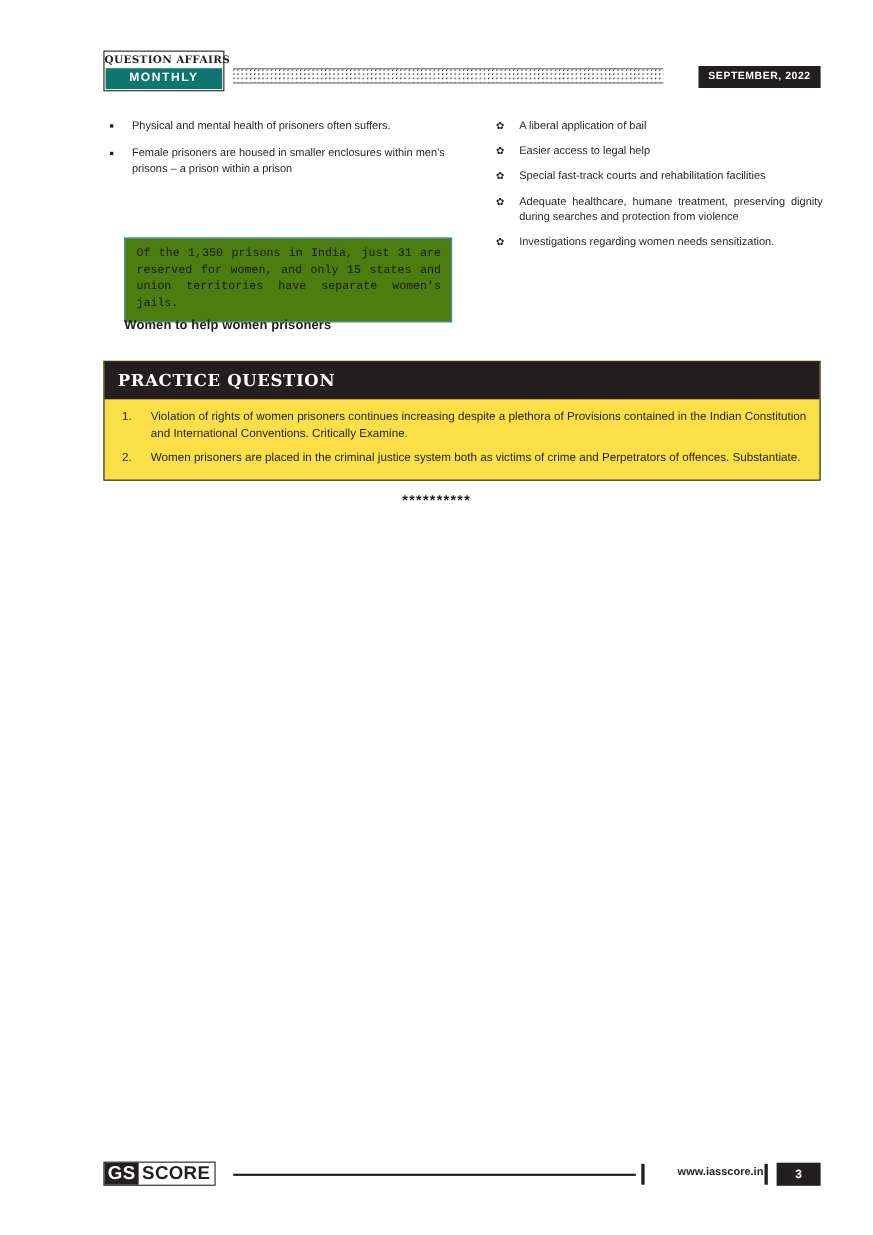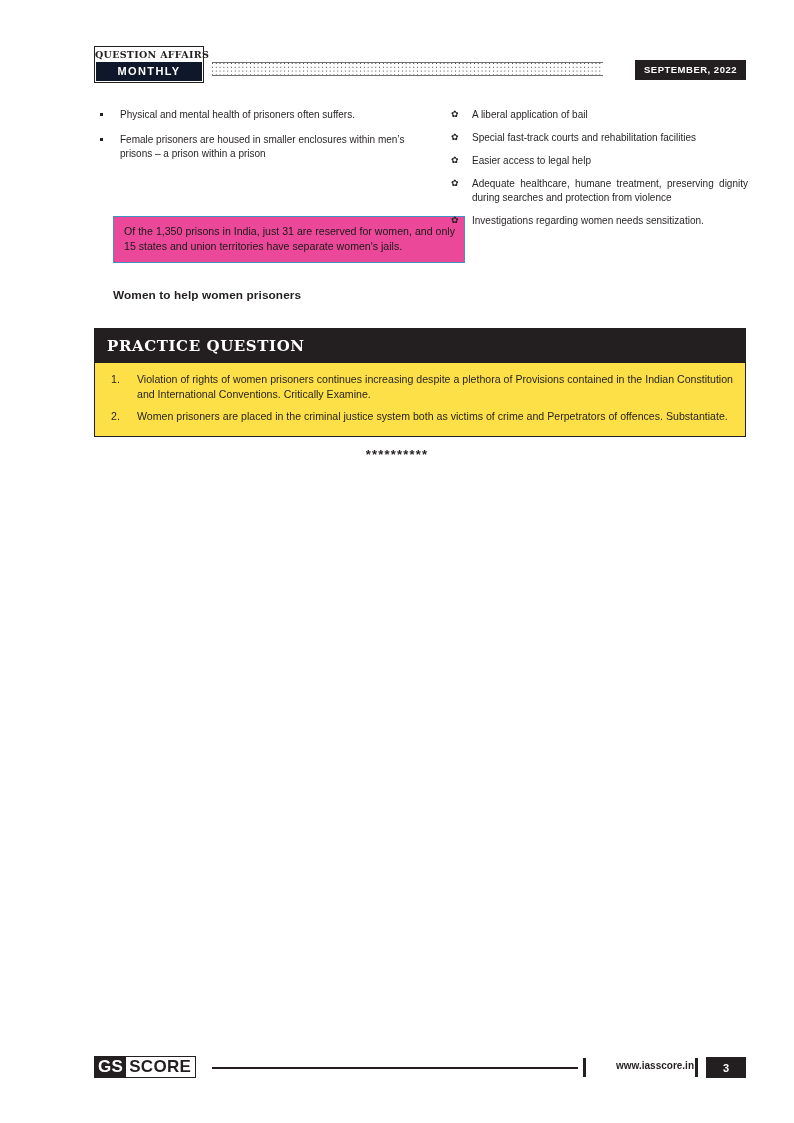--- a/index.html
+++ b/index.html
@@ -37,21 +37,21 @@
     font-family: "DejaVu Serif", serif;
     font-weight: bold;
     font-size: 9.5px;
     letter-spacing: 0.3px;
     text-align: center;
     padding: 2px 0 1px;
     color: #231f20;
     white-space: nowrap;
   }
   .brand-bottom {
-    background: #0f172a;
+    background: #0f766e;
     color: #ffffff;
     font-family: "Liberation Sans", sans-serif;
     font-weight: bold;
     font-size: 11px;
     letter-spacing: 1.4px;
     text-align: center;
     padding: 3px 0 4px;
     margin: 1px;
   }
   .header-rule {
@@ -138,29 +138,30 @@
     font-size: 9px;
     color: #231f20;
     line-height: 15px;
   }
 
   
   .callout {
     position: absolute;
     left: 113px;
     top: 216px;
-    width: 352px;
-    box-sizing: border-box;
-    background: #ec4899;
+    width: 298px;
+    box-sizing: border-box;
+    background: #4d7c0f;
     border: 1px solid #3f93c0;
     padding: 7px 9px 8px 10px;
     font-size: 10.6px;
     line-height: 15px;
     color: #1a1a1a;
     text-align: justify;
+    font-family: Liberation Mono, monospace;
   }
 
   .subheading {
     position: absolute;
     left: 113px;
     top: 288px;
     font-size: 11.8px;
     font-weight: bold;
     letter-spacing: 0.1px;
     color: #231f20;
@@ -328,22 +329,22 @@
   </ul>
 </div>
 
 <div class="callout">Of the 1,350 prisons in India, just 31 are reserved for women, and only 15 states and union territories have separate women's jails.</div>
 
 <div class="subheading">Women to help women prisoners</div>
 
 <div class="col-right">
   <ul class="bullets">
     <li>A liberal application of bail</li>
+    <li>Easier access to legal help</li>
     <li>Special fast-track courts and rehabilitation facilities</li>
-    <li>Easier access to legal help</li>
     <li>Adequate healthcare, humane treatment, preserving dignity during searches and protection from violence</li>
     <li>Investigations regarding women needs sensitization.</li>
   </ul>
 </div>
 
 <div class="pq-box">
   <div class="pq-header">PRACTICE QUESTION</div>
   <ol class="pq-list">
     <li>Violation of rights of women prisoners continues increasing despite a plethora of Provisions contained in the Indian Constitution and International Conventions. Critically Examine.</li>
     <li>Women prisoners are placed in the criminal justice system both as victims of crime and Perpetrators of offences. Substantiate.</li>

